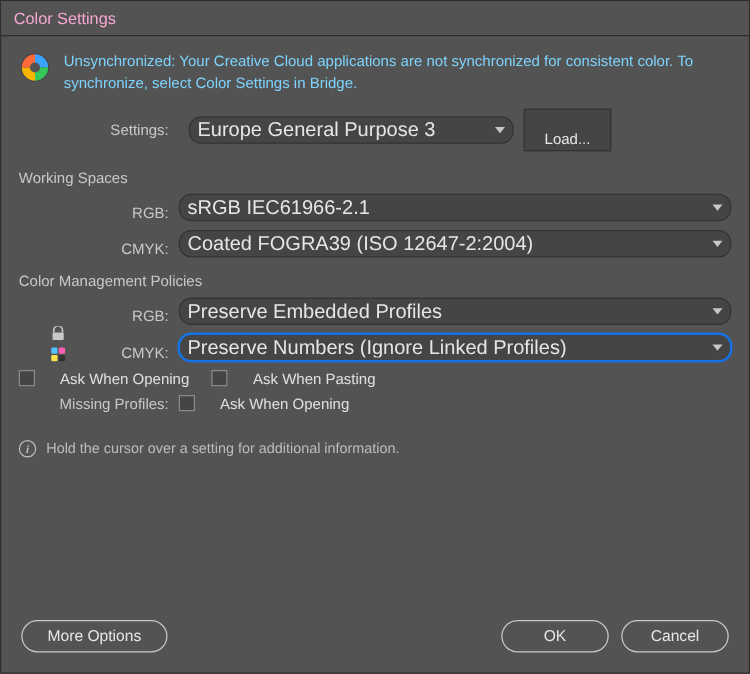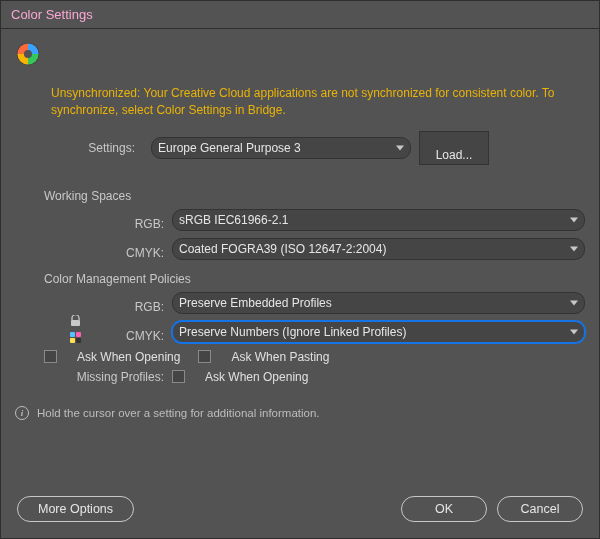--- a/index.html
+++ b/index.html
@@ -3,40 +3,40 @@
 <meta charset="utf-8">
 <style>
   * { box-sizing: border-box; margin: 0; padding: 0; font-family: "Segoe UI", Tahoma, sans-serif; }
   body { background: #535353; width: 600px; height: 539px; overflow: hidden; }
   .window { width: 600px; height: 539px; background: #535353; border: 1px solid #2e2e2e; display: flex; flex-direction: column; }
   .titlebar { height: 28px; background: #535353; color: #f9a8d4; font-size: 13px; padding: 6px 10px; border-bottom: 1px solid #2e2e2e; }
   .content { flex: 1; padding: 12px 14px 8px 14px; color: #c8c8c8; font-size: 12px; position: relative; }
   
   .sync-row { display: flex; align-items: flex-start; gap: 10px; margin-bottom: 12px; }
   .sync-icon svg { width: 26px; height: 26px; }
-  .sync-text { color: #eab308; font-size: 12px; line-height: 1.4; margin-top: 44px; }
+  .sync-text { color: #7dd3fc; font-size: 12px; line-height: 1.4; }
   
   .form-row { display: flex; align-items: flex-end; margin-bottom: 7px; }
   .form-label { width: 128px; text-align: right; padding-right: 8px; color: #c8c8c8; font-size: 12px; }
   .form-label.section { text-align: left; width: auto; padding-right: 0; margin-bottom: 6px; margin-top: 6px; color: #c8c8c8; }
   
-  .select { background: #454545; border: 1px solid #333; color: #e6e6e6; font-size: 12px; height: 22px; padding: 2px 22px 2px 6px; border-radius: 10px; appearance: none; -webkit-appearance: none; position: relative; }
+  .select { background: #454545; border: 1px solid #333; color: #e6e6e6; font-size: 16px; height: 22px; padding: 2px 22px 2px 6px; border-radius: 10px; appearance: none; -webkit-appearance: none; position: relative; }
   .select-wrap { position: relative; flex: 1; }
   .select-wrap::after { content: ""; position: absolute; right: 7px; top: 50%; width: 0; height: 0; border-left: 4px solid transparent; border-right: 4px solid transparent; border-top: 5px solid #c8c8c8; transform: translateY(-50%); pointer-events: none; }
   .select-wrap .select { width: 100%; }
   .select.focused { border: 1px solid #1473e6; box-shadow: 0 0 0 1px #1473e6; }
   
   .btn { background: #454545; border: 1px solid #333; color: #e6e6e6; font-size: 12px; height: 22px; padding: 16px 10px; cursor: pointer; min-width: 70px; text-align: center; border-radius: 0; }
   
   .pill-btn { background: transparent; border: 1.5px solid #c8c8c8; color: #e6e6e6; font-size: 12.5px; height: 26px; padding: 0 20px; border-radius: 13px; cursor: pointer; min-width: 72px; }
   
-  .settings-row { display: flex; align-items: center; gap: 8px; margin-bottom: 24px; }
+  .settings-row { display: flex; align-items: center; gap: 8px; margin-bottom: 14px; }
   .settings-row .select-wrap { flex: 0 0 260px; }
   
-  .section-block { margin-bottom: 12px; margin-left: 29px; }
+  .section-block { margin-bottom: 12px; }
   
   .lock-col { position: absolute; left: 26px; }
   
   .checkbox-row { display: flex; align-items: center; margin-bottom: 6px; }
   .checkbox-group { display: flex; align-items: center; gap: 18px; }
   .cb { display: inline-flex; align-items: center; gap: 20px; color: #e0e0e0; font-size: 12px; }
   .cb input { appearance: none; width: 13px; height: 13px; border: 1px solid #8a8a8a; background: #454545; cursor: pointer; }
   .cb input:checked { background: #1473e6; }
   
   .info-row { display: flex; align-items: center; gap: 8px; margin-top: 22px; color: #bdbdbd; font-size: 11.5px; }

